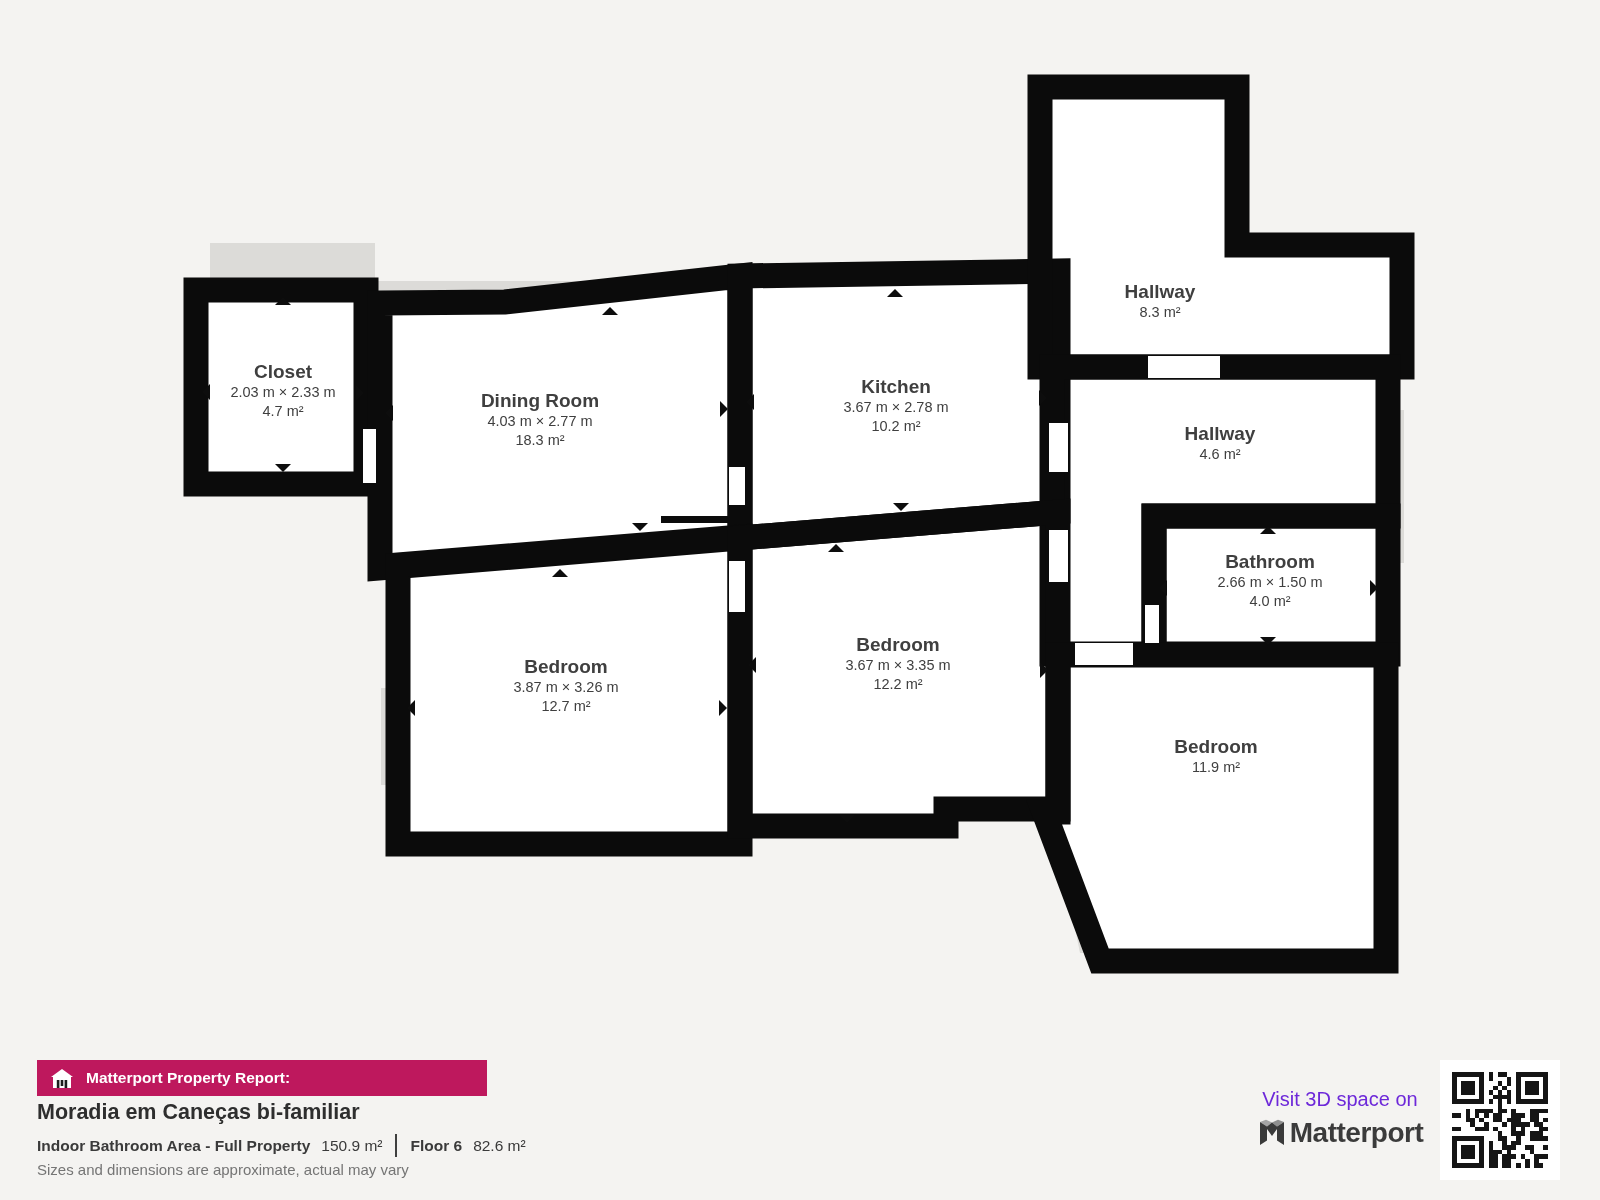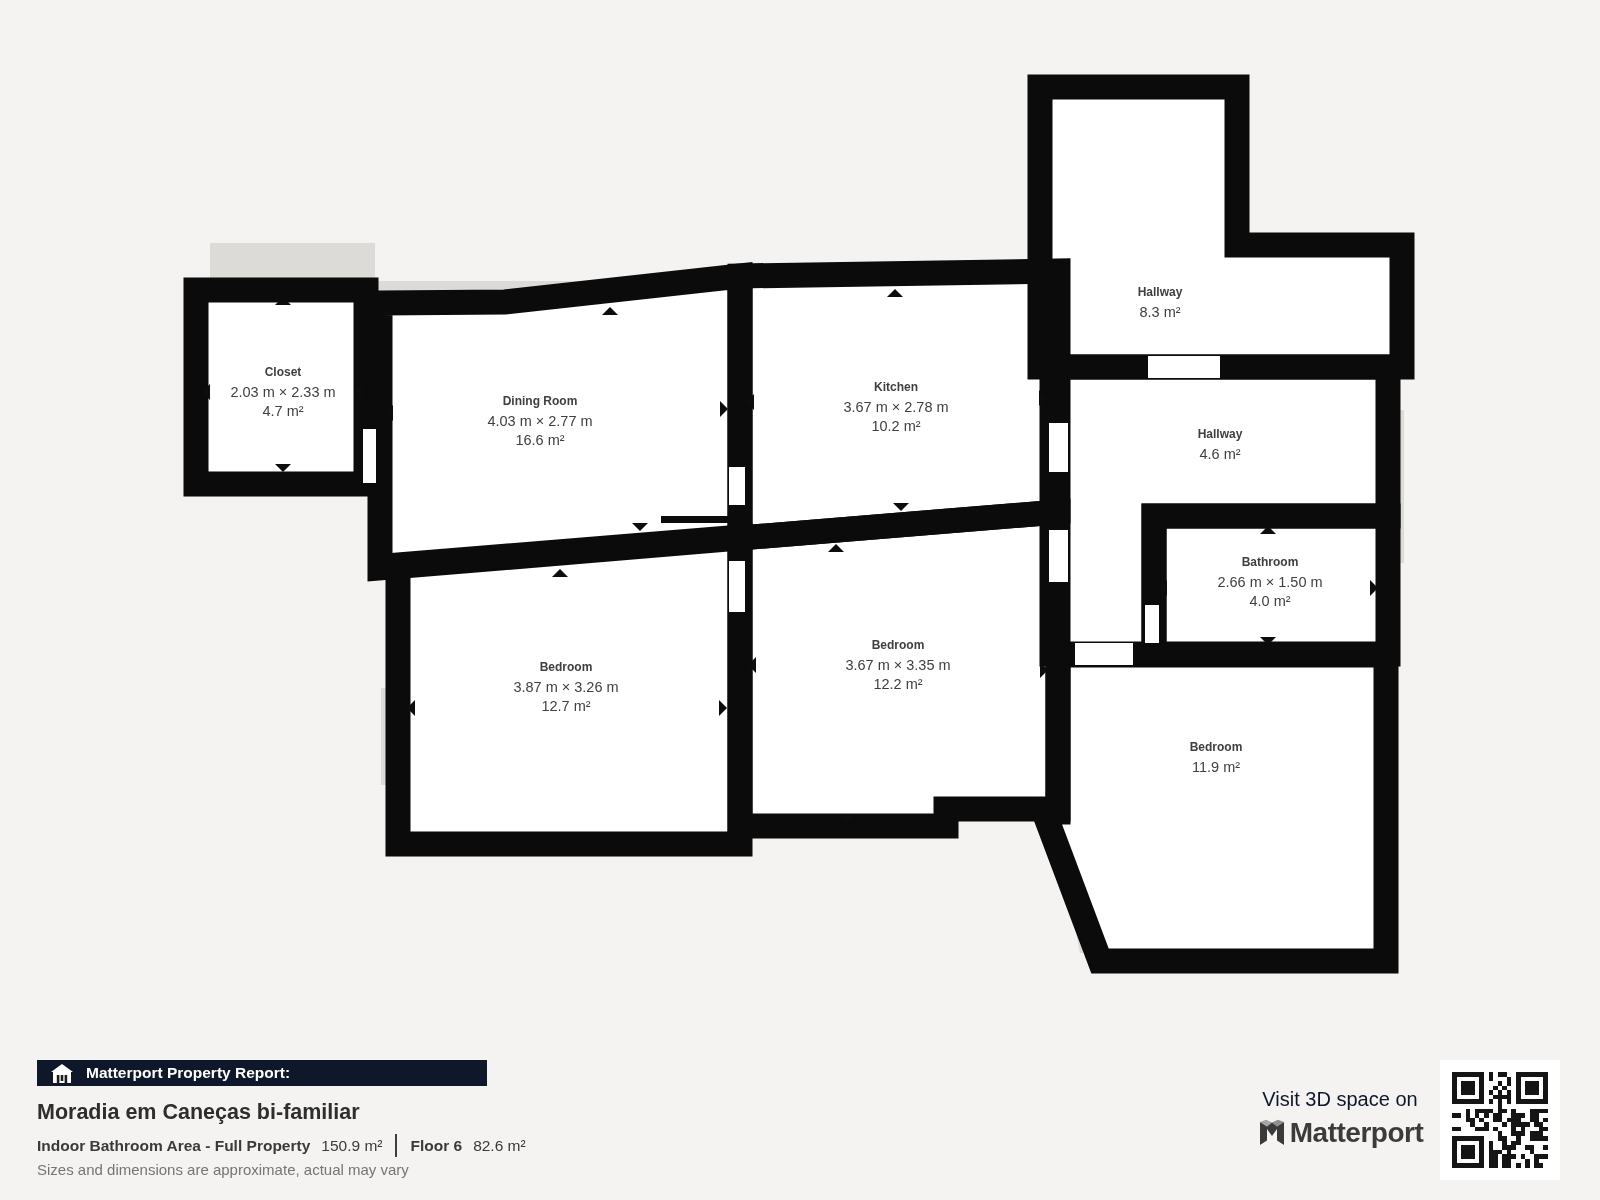--- a/index.html
+++ b/index.html
@@ -1,35 +1,35 @@
 <!DOCTYPE html>
 <html><head>
 <meta charset="utf-8">
 <style>
   html,body{margin:0;padding:0;background:#f4f3f1;}
   .stage{position:relative;width:1600px;height:1200px;background:#f4f3f1;
          font-family:"Liberation Sans",sans-serif;overflow:hidden;}
   svg.plan{position:absolute;left:0;top:0;}
 
   .room-label{position:absolute;width:230px;text-align:center;color:#3f3f3f;pointer-events:none;}
-  .rname{font-size:12px;line-height:22px;font-weight:bold;}
+  .rname{font-size:19px;line-height:22px;font-weight:bold;}
   .rdims,.rarea{font-size:14.5px;line-height:19px;}
 
-  .report-bar{position:absolute;left:37px;top:1060px;width:450px;height:26px;background:#0f172a;
+  .report-bar{position:absolute;left:37px;top:1060px;width:450px;height:36px;background:#be185d;
               display:flex;align-items:center;gap:12px;padding-left:13px;box-sizing:border-box;}
   .report-bar .bar-text{color:#ffffff;font-size:15.5px;font-weight:bold;}
   .prop-title{position:absolute;left:37px;top:1100px;font-size:21.5px;font-weight:bold;color:#2e2e2e;}
   .info-row{position:absolute;left:37px;top:1134px;font-size:15.5px;color:#3a3a3a;display:flex;align-items:center;}
   .info-row .lbl{font-weight:bold;}
   .info-row .val{margin-left:11px;}
   .vdiv{display:inline-block;width:2px;height:23px;background:#3f3f3f;margin:0 13px;}
   .disclaimer{position:absolute;left:37px;top:1161px;font-size:15px;color:#757575;}
 
   .cta{position:absolute;left:1232px;top:1088px;width:216px;display:flex;flex-direction:column;align-items:center;}
-  .visit{font-size:20px;color:#0f172a;}
+  .visit{font-size:20px;color:#6d28d9;}
   .logo-row{display:flex;align-items:center;gap:3px;margin-top:6px;}
   .wordmark{font-size:28px;font-weight:bold;color:#3b3b3b;letter-spacing:-0.5px;}
   .qr-tile{position:absolute;left:1440px;top:1060px;width:120px;height:120px;background:#ffffff;
            display:flex;align-items:center;justify-content:center;}
 </style>
 </head>
 <body>
 
 <div class="stage">
 
@@ -108,21 +108,21 @@
   </svg>
 
   <div class="room-label" style="left:168px;top:361px">
     <div class="rname">Closet</div>
     <div class="rdims">2.03 m × 2.33 m</div>
     <div class="rarea">4.7 m²</div>
   </div>
   <div class="room-label" style="left:425px;top:390px">
     <div class="rname">Dining Room</div>
     <div class="rdims">4.03 m × 2.77 m</div>
-    <div class="rarea">16.6 m²</div>
+    <div class="rarea">18.3 m²</div>
   </div>
   <div class="room-label" style="left:781px;top:376px">
     <div class="rname">Kitchen</div>
     <div class="rdims">3.67 m × 2.78 m</div>
     <div class="rarea">10.2 m²</div>
   </div>
   <div class="room-label" style="left:1045px;top:281px">
     <div class="rname">Hallway</div>
     <div class="rarea">8.3 m²</div>
   </div>

